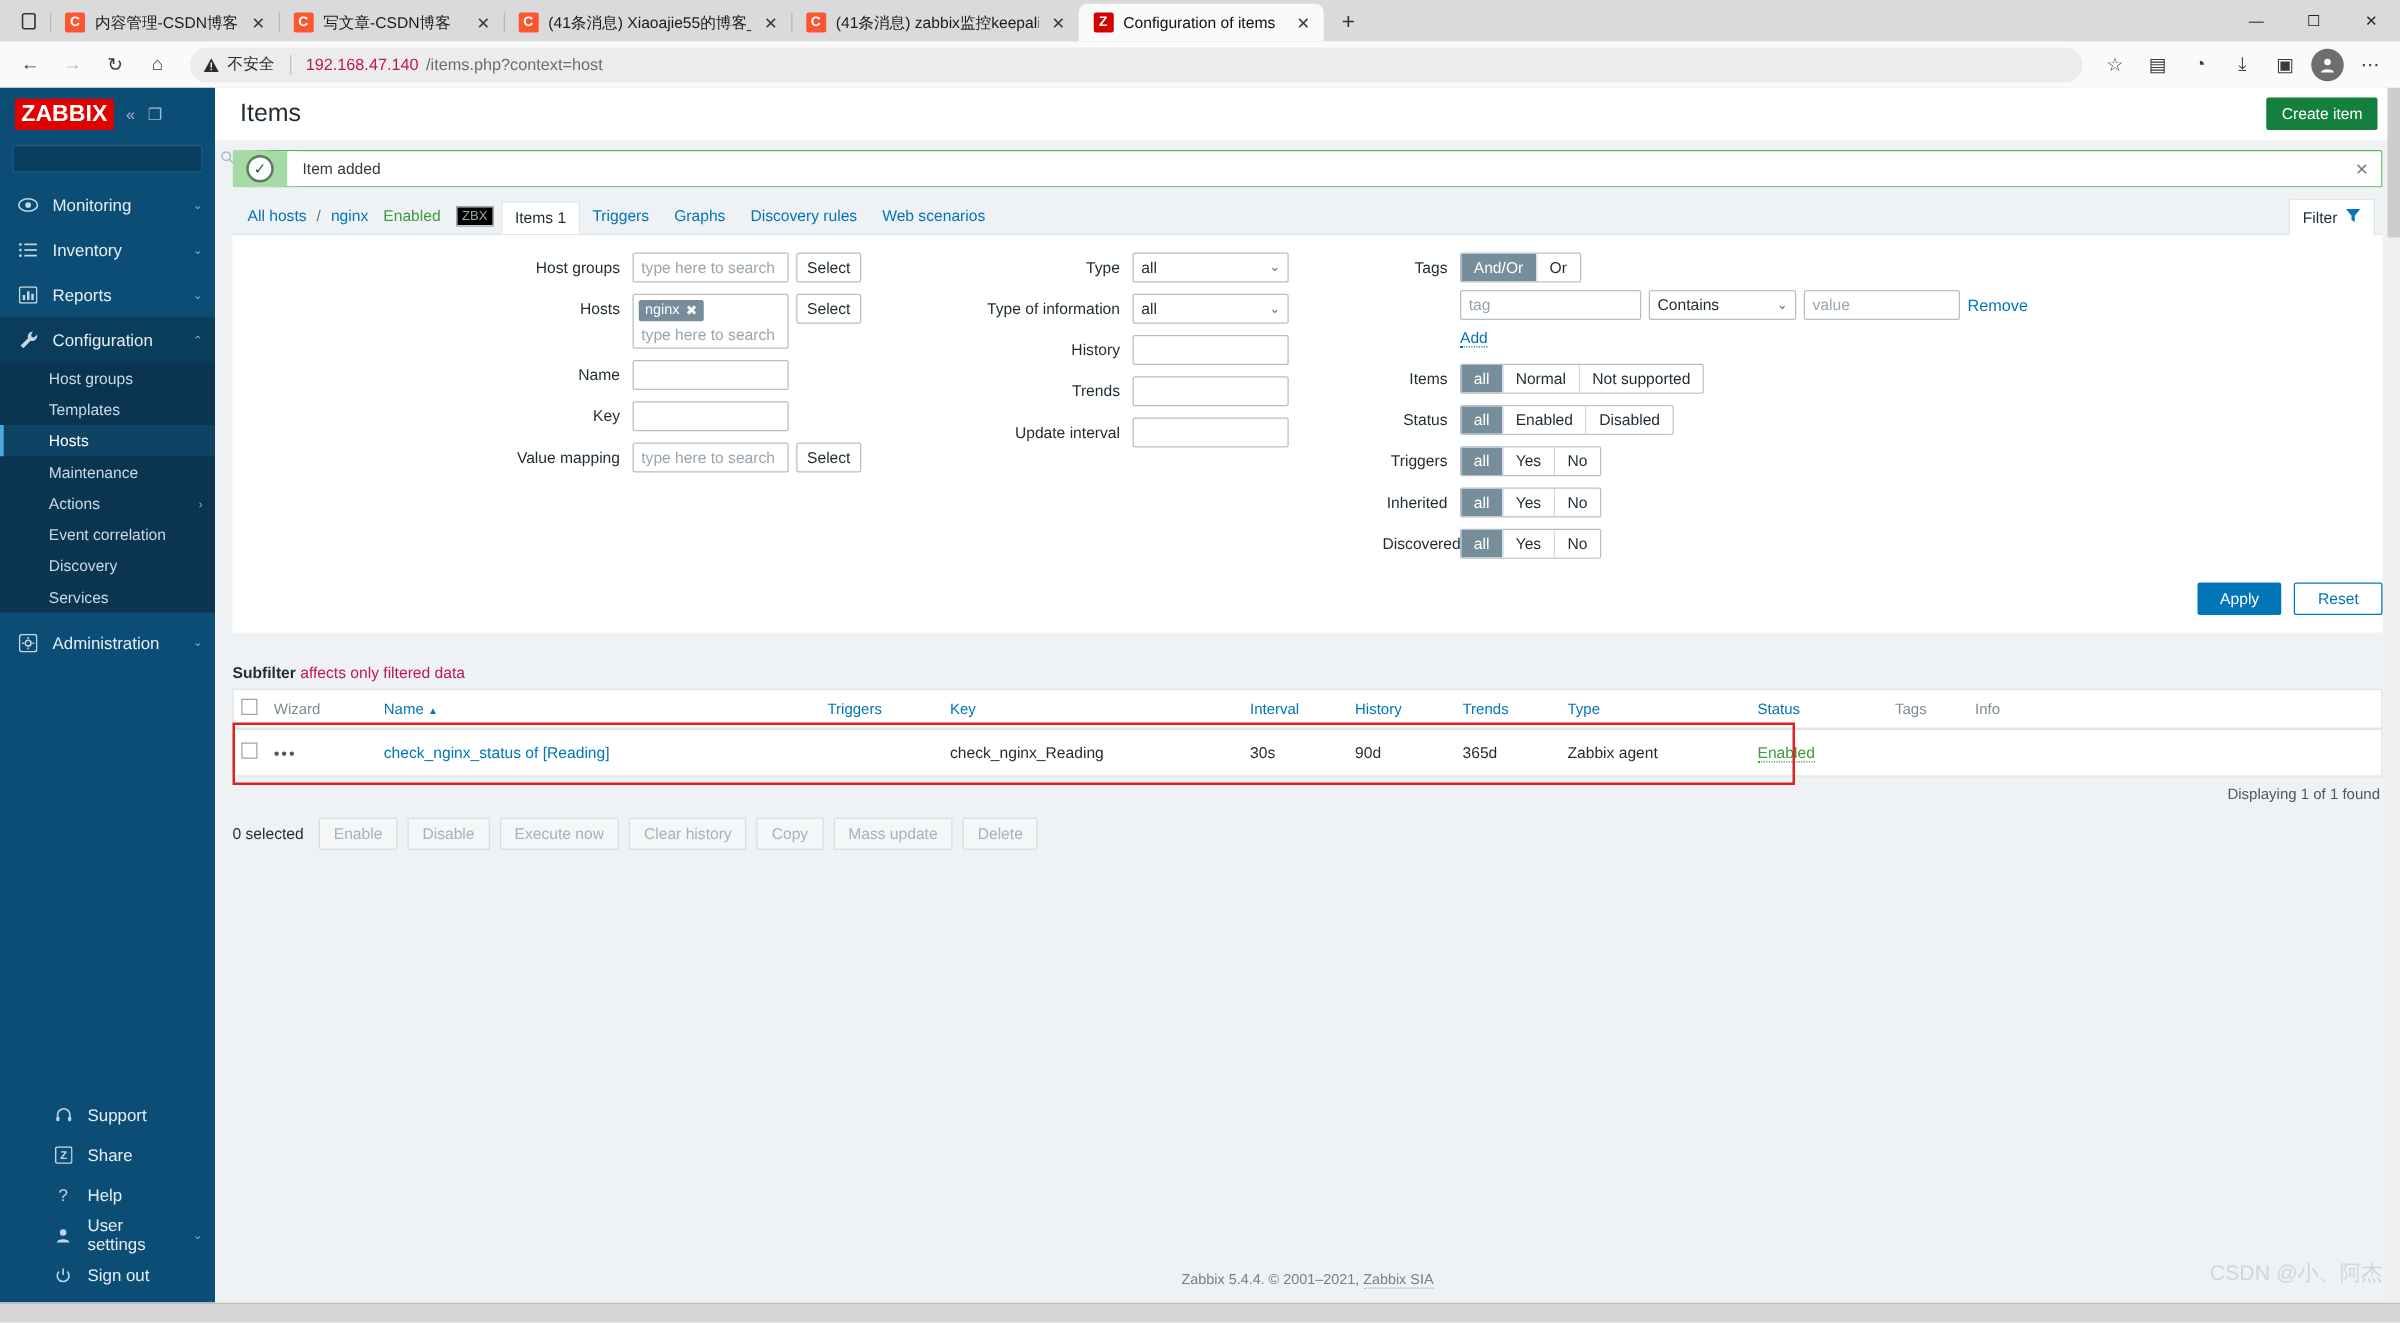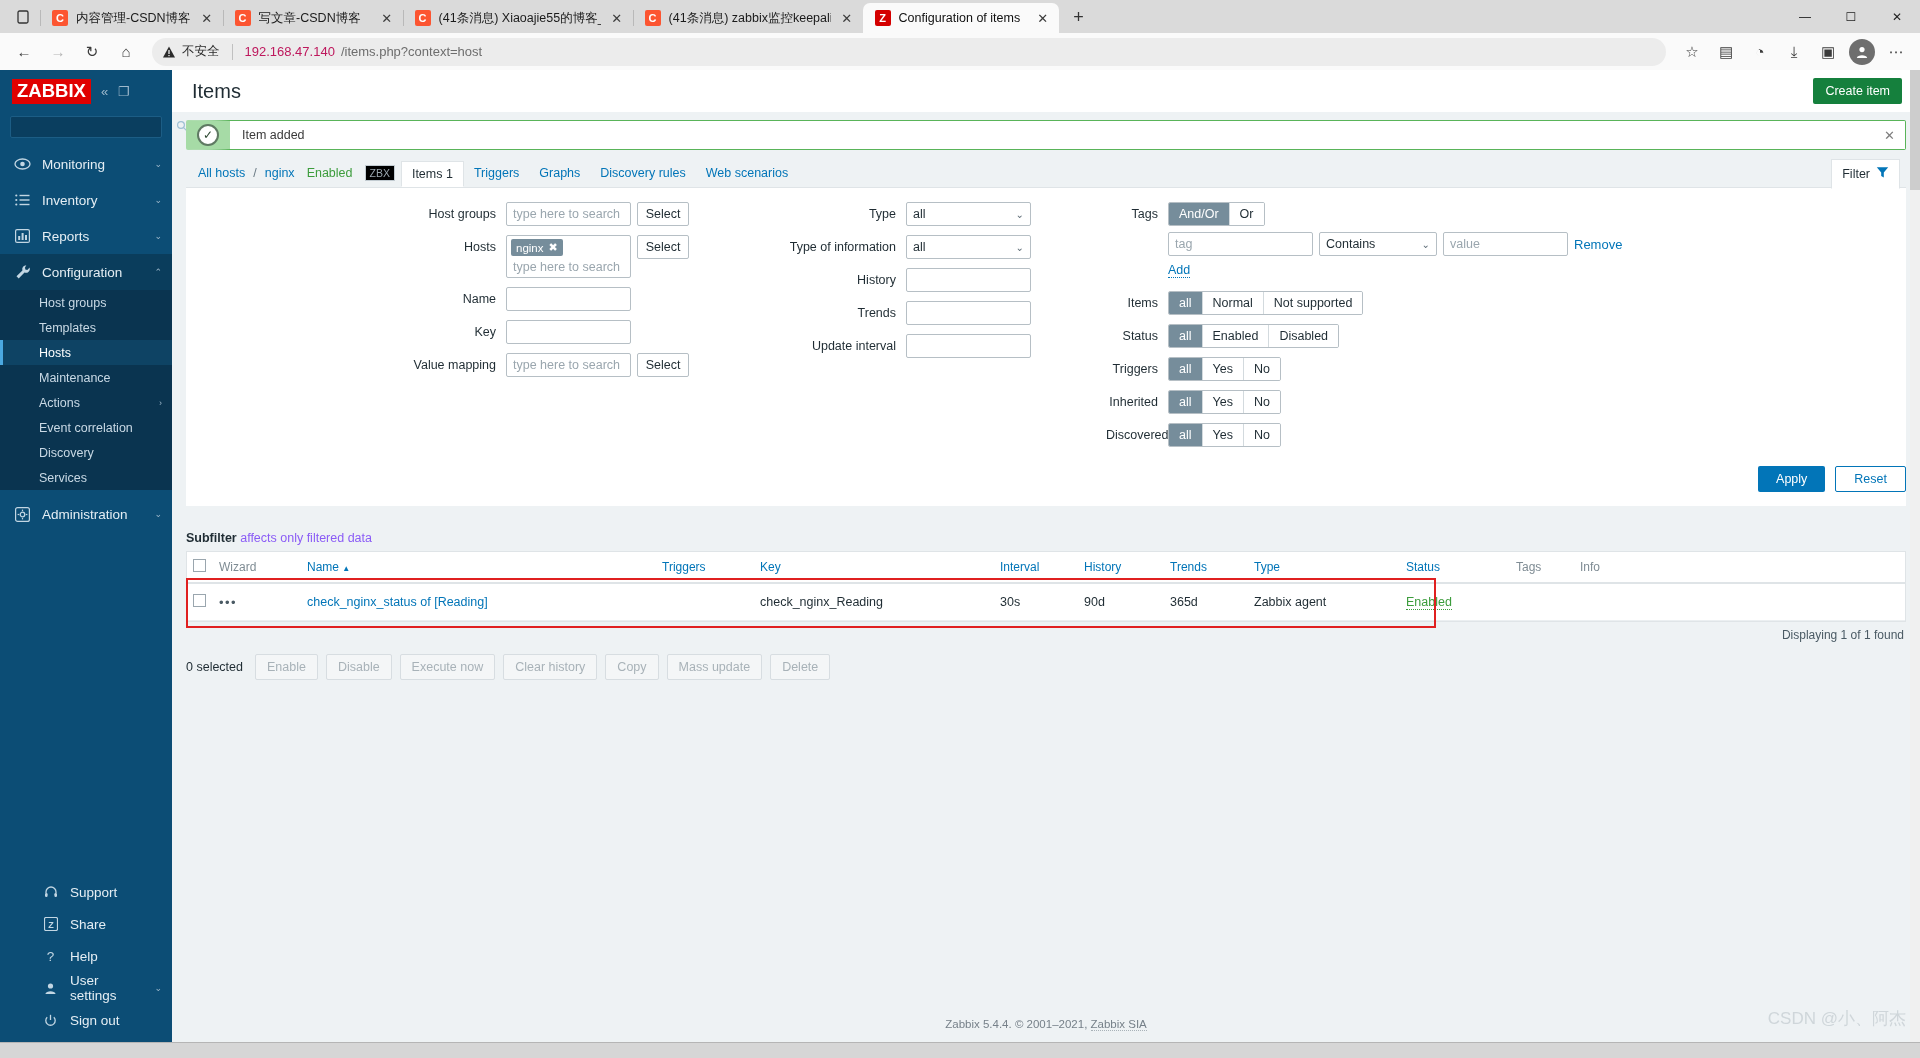--- a/index.html
+++ b/index.html
@@ -166,21 +166,21 @@
   .addlink{ color:#0275b8; font-size:12.5px; border-bottom:1px dotted #0275b8; cursor:pointer;
      display:inline-block; margin-top:7px;}
   .apply-row{ display:flex; justify-content:flex-end; gap:10px; padding:10px 0 4px 0; }
   .btn-primary{ background:#0275b8; color:#fff; border:0; border-radius:2px; font-size:12.5px;
      padding:6px 18px; cursor:pointer; font-family:"Liberation Sans",sans-serif;}
   .btn-ghost{ background:#fff; color:#0275b8; border:1px solid #0275b8; border-radius:2px;
      font-size:12.5px; padding:5px 18px; cursor:pointer; font-family:"Liberation Sans",sans-serif;}
 
   .subfilter{ padding:10px 14px 6px 14px; font-size:12.5px; color:#1f2c33; }
   .subfilter b{ font-weight:bold; }
-  .subfilter span.light{ color:#8b5cf6; }
+  .subfilter span.light{ color:#be185d; }
 
   .tablecard{ background:#fff; margin:0 14px; border:1px solid #dfe4e7; position:relative;}
   table.items{ width:100%; border-collapse:collapse; }
   table.items th{ font-size:12px; color:#0275b8; font-weight:normal; text-align:left;
      padding:7px 6px; border-bottom:2px solid #dfe4e7; white-space:nowrap; }
   table.items th.plain{ color:#7f8c94; }
   table.items td{ font-size:12.5px; padding:10px 6px; color:#1f2c33; border-bottom:1px solid #ebeff1;}
   .cbx{ width:13px;height:13px;border:1px solid #9aa6ae; background:#fff; display:inline-block; }
   .dots{ letter-spacing:1.5px; color:#4a5a64; font-size:13px; cursor:pointer;}
   .lnk{ color:#0275b8; cursor:pointer;}

